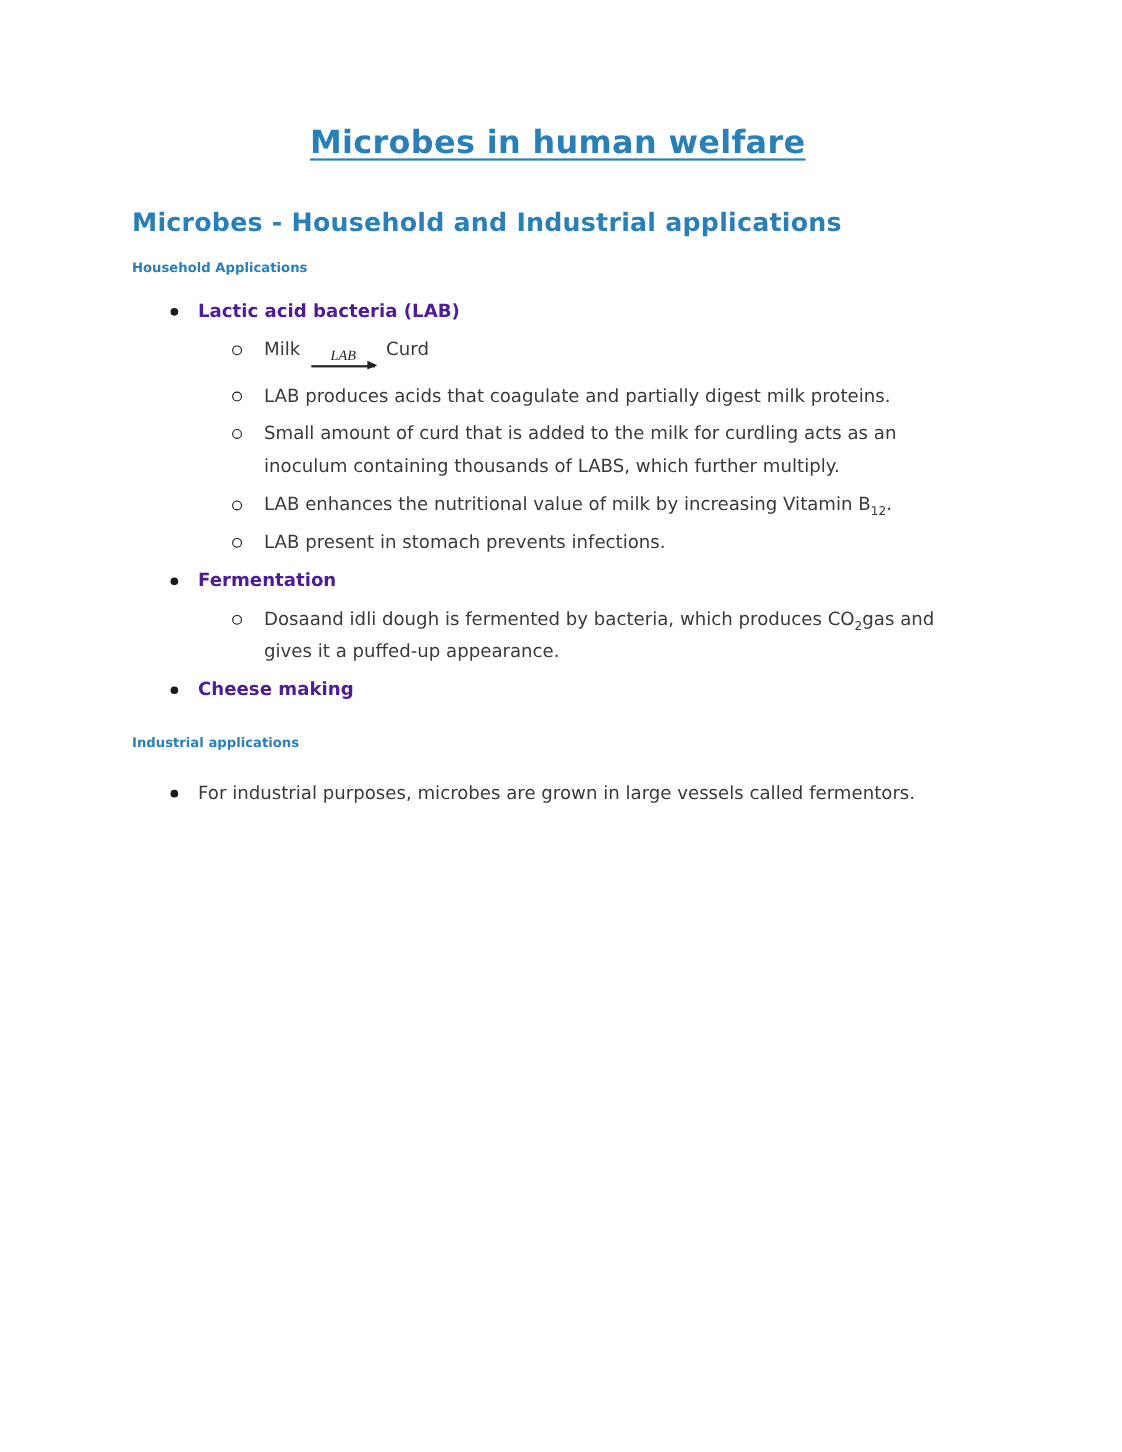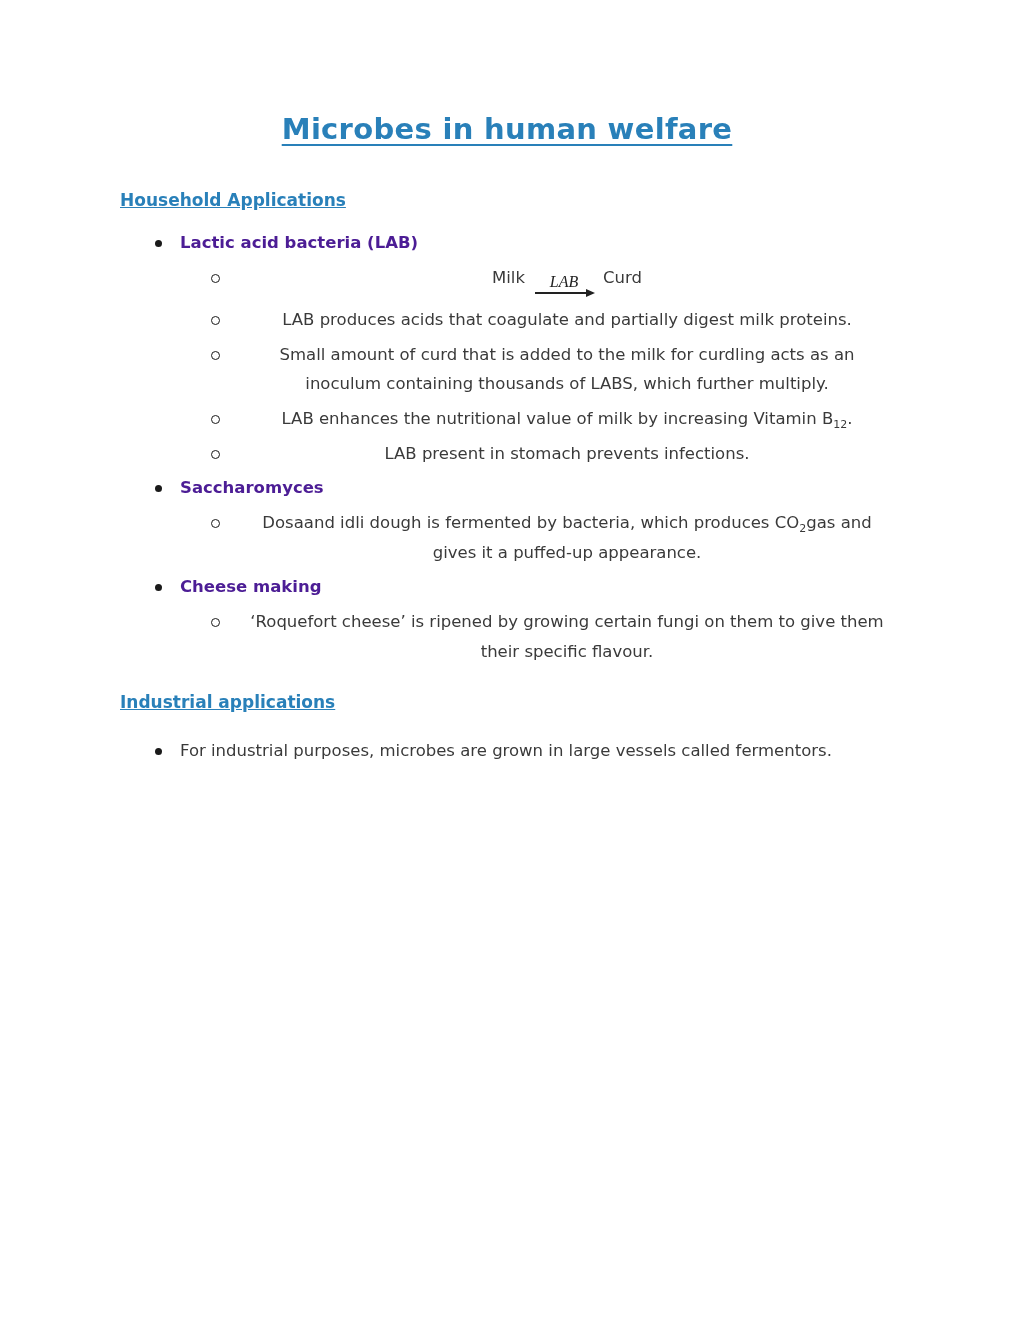--- a/index.html
+++ b/index.html
@@ -26,24 +26,23 @@
   }
   .heading {
     color: #2980b9;
     font-size: 23px;
     font-weight: 700;
     margin-bottom: 20px;
     letter-spacing: 0.2px;
   }
   .subheading {
     color: #2980b9;
-    font-size: 17px;
+    font-size: 12px;
     font-weight: 700;
     margin-bottom: 18px;
-    text-decoration: underline;
   }
   .subheading.spaced { margin-top: 26px; margin-bottom: 24px; }
 
   ul { list-style: none; }
   li { font-size: 16.5px; line-height: 1.8; }
 
   .lvl1 > li {
     position: relative;
     padding-left: 60px;
     margin-bottom: 5px;
@@ -51,21 +50,21 @@
   .lvl1 > li::before {
     content: '';
     position: absolute;
     left: 35px;
     top: 12px;
     width: 7px;
     height: 7px;
     border-radius: 50%;
     background: #1a1a1a;
   }
-  .lvl2 { margin-top: 5px; text-align: center; }
+  .lvl2 { margin-top: 5px; }
   .lvl2 > li {
     position: relative;
     padding-left: 60px;
     margin-bottom: 5px;
   }
   .lvl2 > li::before {
     content: '';
     position: absolute;
     left: 31px;
     top: 11px;
@@ -84,21 +83,21 @@
   .rxn {
     display: inline-flex;
     flex-direction: column;
     align-items: center;
     vertical-align: -4px;
     margin: 0 10px;
   }
   .rxn-label {
     font-family: "Liberation Serif", "DejaVu Serif", serif;
     font-style: italic;
-    font-size: 16px;
+    font-size: 13px;
     line-height: 1.1;
     color: #222222;
   }
   .rxn-line {
     position: relative;
     width: 58px;
     height: 1.6px;
     background: #222222;
     margin-top: 2px;
     margin-bottom: 6px;
@@ -115,51 +114,51 @@
     border-bottom: 4.5px solid transparent;
   }
 </style>
 </head>
 <body>
 
 <div class="page">
 
   <h1 class="title">Microbes in human welfare</h1>
 
+  <h2 class="heading">Microbes - Household and Industrial applications</h2>
 
   <h3 class="subheading">Household Applications</h3>
 
   <ul class="lvl1">
 
     <li>
       <span class="b">Lactic acid bacteria (LAB)</span>
       <ul class="lvl2">
         <li><span>Milk</span><span class="rxn">
               <span class="rxn-label">LAB</span>
               <span class="rxn-line"></span>
             </span><span>Curd</span></li>
         <li><span>LAB produces acids that coagulate and partially digest milk proteins.</span></li>
         <li><span>Small amount of curd that is added to the milk for curdling acts as an inoculum containing thousands of LABS, which further multiply.</span></li>
         <li><span>LAB enhances the nutritional value of milk by increasing Vitamin B</span><sub>12</sub><span>.</span></li>
         <li><span>LAB present in stomach prevents infections.</span></li>
       </ul>
     </li>
 
     <li>
-      <span class="b">Saccharomyces</span>
+      <span class="b">Fermentation</span>
       <ul class="lvl2">
         <li><span>Dosaand idli dough is fermented by bacteria, which produces CO</span><sub>2</sub><span>gas and gives it a puffed-up appearance.</span></li>
       </ul>
     </li>
 
 
     <li>
       <span class="b">Cheese making</span>
       <ul class="lvl2">
-        <li><span>‘Roquefort cheese’ is ripened by growing certain fungi on them to give them their specific flavour.</span></li>
       </ul>
     </li>
 
   </ul>
 
   <h3 class="subheading spaced">Industrial applications</h3>
 
   <ul class="lvl1">
     <li><span>For industrial purposes, microbes are grown in large vessels called fermentors.</span></li>
   </ul>

